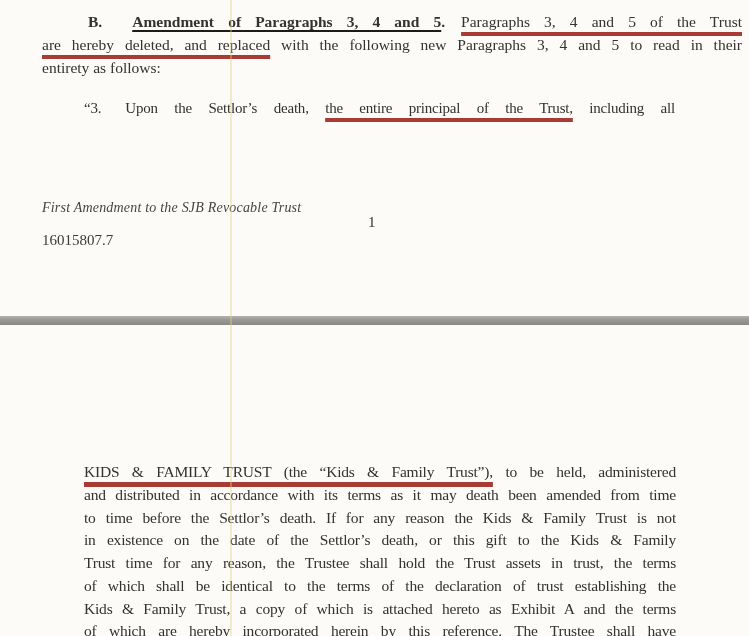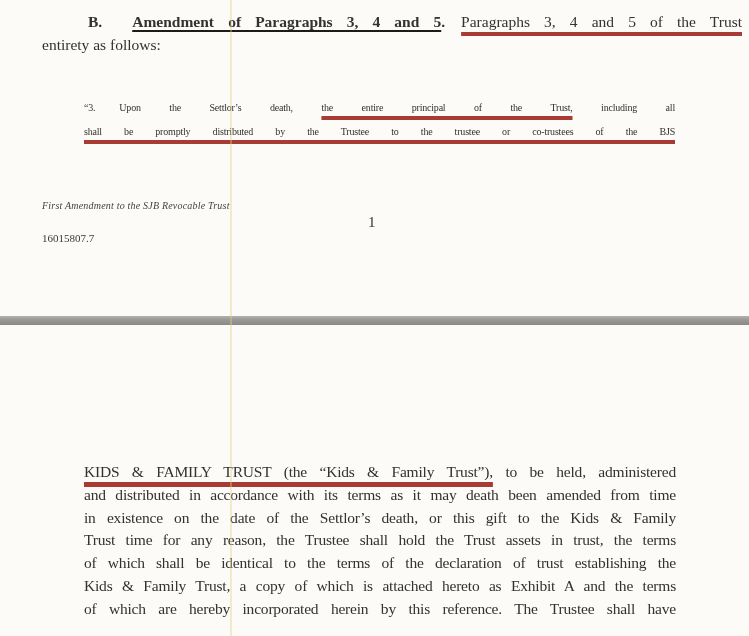--- a/index.html
+++ b/index.html
@@ -29,21 +29,21 @@
     text-align-last:justify;
     text-justify:inter-word;
   }
   .line.noj{text-align:right;text-align-last:left;}
   .para1{
     left:42px;top:10px;width:700px;
     font-size:15.5px;line-height:23.2px;
   }
   .quoted{
     left:84px;top:96px;width:591px;
-    font-size:10px;line-height:24.2px;
+    font-size:15px;line-height:24.2px;
     letter-spacing:-0.2px;
     font-family:Liberation Serif, serif;
   }
   .pbottom{
     left:84px;top:461px;width:592px;
     font-size:15.5px;line-height:22.75px;
     letter-spacing:-0.2px;
   }
   .b{font-weight:bold;}
   .u-black{
@@ -65,68 +65,69 @@
     text-decoration-thickness:5px;
     text-underline-offset:5px;
   }
   .sp{display:inline-block;height:1px;vertical-align:baseline;}
   .s1{width:46px;}
   .s2{width:30px;}
   .s3{width:16px;}
   .s4{width:24px;}
   .footer-title{
     left:42px;top:200px;
-    font-size:10px;font-style:italic;color:#46433f;
+    font-size:14px;font-style:italic;color:#46433f;
     letter-spacing:0.2px;
   }
   .page-num{
     left:368px;top:214px;
     font-size:15px;
   }
   .doc-id{
     left:42px;top:232px;
-    font-size:11px;color:#3c3935;
+    font-size:15px;color:#3c3935;
   }
   .divider{
     position:absolute;left:0;top:316px;width:749px;height:9px;
     background:linear-gradient(#b3b2af, var(--divider) 40%, #8a8987);
     z-index:4;
   }
 </style>
 </head>
 <body>
 
 <div class="screen">
 
   <div class="vline"></div>
 
   <section>
 
     <div class="block para1">
       <div class="line"><span class="sp s1"></span><span class="b">B.</span><span class="sp s2"></span><span><span class="b u-black">Amendment of Paragraphs 3, 4 and 5</span><span class="b">.</span></span><span class="sp s3"></span><span class="u-red">Paragraphs 3, 4 and 5 of the Trust</span></div>
+      <div class="line"><span class="u-red">are hereby deleted, and replaced</span> <span>with the following new Paragraphs 3, 4 and 5 to read in their</span></div>
       <div class="line noj"><span>entirety as follows:</span></div>
     </div>
 
     <div class="block quoted">
       <div class="line"><span>“3.</span><span class="sp s4"></span><span>Upon the Settlor’s death,</span> <span class="u-red">the entire principal of the Trust,</span> <span>including all</span></div>
-      <div class="line"><span class="u-red">shall be promptly distributed by the Trustee to the trustee or co-trustees of the BJS</span></div>
     </div>
 
     <div class="block footer-title">First Amendment to the SJB Revocable Trust</div>
     <div class="block page-num">1</div>
     <div class="block doc-id">16015807.7</div>
 
   </section>
 
   <div class="divider"></div>
 
   <section>
     <div class="block pbottom">
       <div class="line"><span class="u-red-thick">KIDS &amp; FAMILY TRUST (the “Kids &amp; Family Trust”),</span> <span>to be held, administered</span></div>
       <div class="line"><span>and distributed in accordance with its terms as it may death been amended from time</span></div>
+      <div class="line"><span>to time before the Settlor’s death.  If for any reason the Kids &amp; Family Trust is not</span></div>
       <div class="line"><span>in existence on the date of the Settlor’s death, or this gift to the Kids &amp; Family</span></div>
       <div class="line"><span>Trust time for any reason, the Trustee shall hold the Trust assets in trust, the terms</span></div>
       <div class="line"><span>of which shall be identical to the terms of the declaration of trust establishing the</span></div>
       <div class="line"><span>Kids &amp; Family Trust, a copy of which is attached hereto as Exhibit A and the terms</span></div>
       <div class="line"><span>of which are hereby incorporated herein by this reference.  The Trustee shall have</span></div>
     </div>
   </section>
 
 </div>
 

